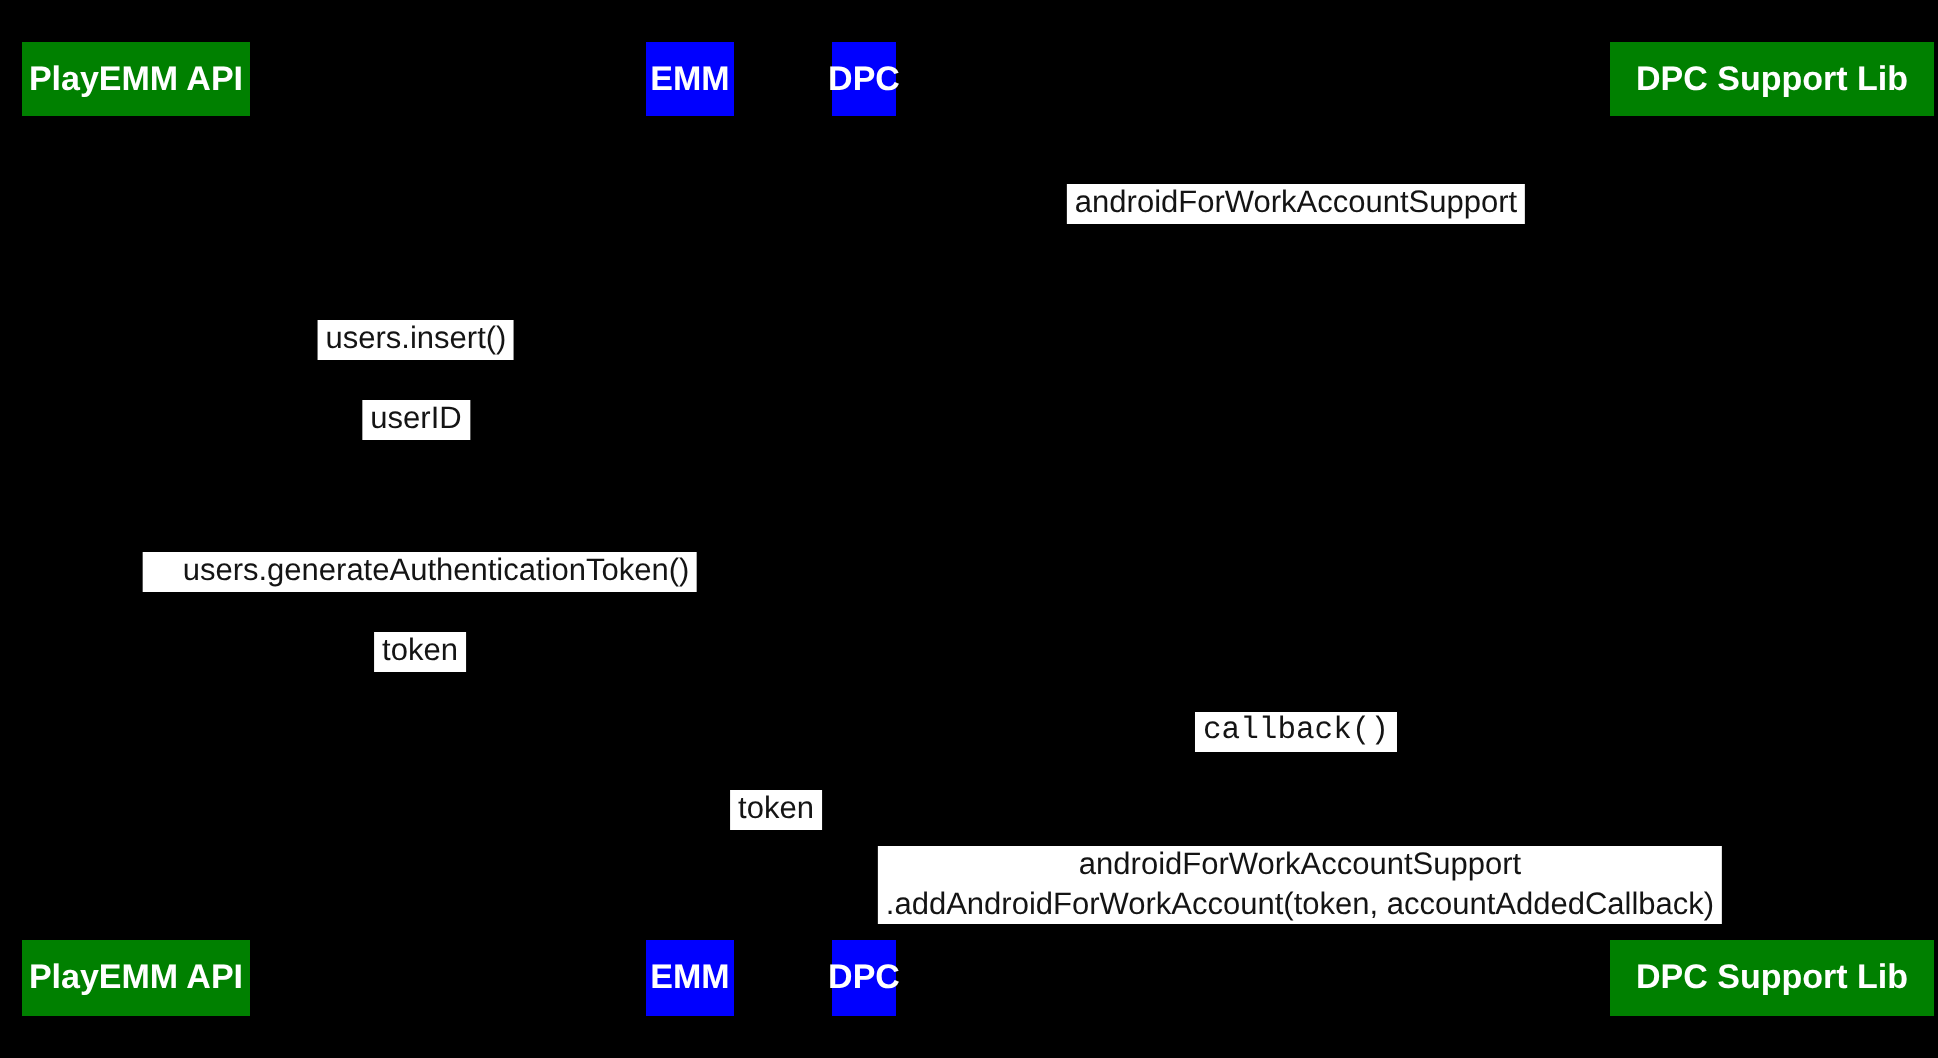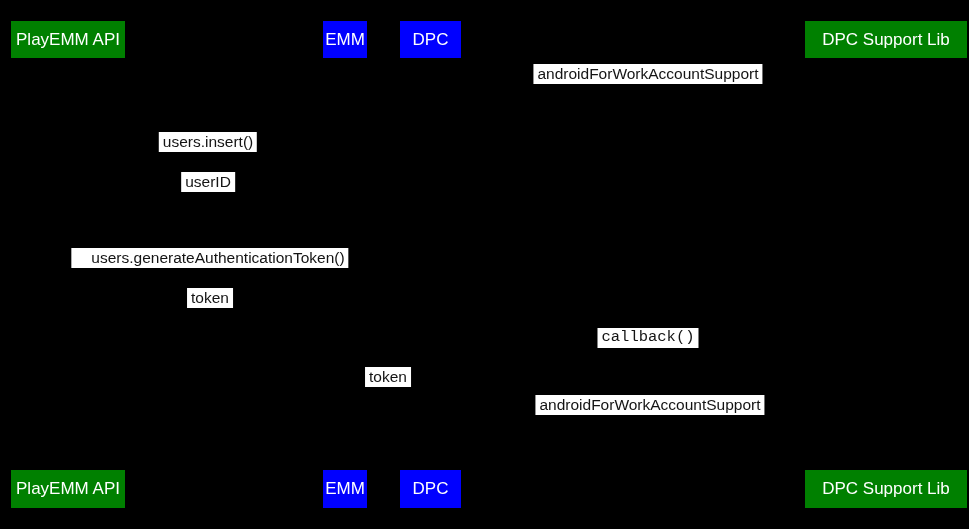--- a/index.html
+++ b/index.html
@@ -18,37 +18,39 @@
   .actor {
     position: absolute;
     height: 37px;
     display: flex;
     align-items: center;
     justify-content: center;
     color: #ffffff;
     font-size: 17px;
     white-space: nowrap;
     box-sizing: border-box;
+    font-weight: bold;
   }
   .actor-row-top .actor { top: 21px; }
   .actor-row-bottom .actor { top: 470px; height: 38px; }
   .actor.a-playemm { left: 11px;  width: 114px; }
   .actor.a-emm     { left: 323px; width: 44px;  }
-  .actor.a-dpc     { left: 400px; width: 61px;  }
+  .actor.a-dpc     { left: 416px; width: 32px;  }
   .actor.a-dpclib  { left: 805px; width: 162px; }
   .msg {
     position: absolute;
     transform: translateX(-50%);
     background: #ffffff;
     color: #141414;
     font-size: 15.5px;
     line-height: 19.5px;
     padding: 0 4px;
     text-align: center;
     white-space: nowrap;
+    margin-top: 28px;
   }
   .msg span { display: block; }
   .msg span:empty { display: none; }
   
   .m0 { left: 648px; top: 64px; }
   .m1 { left: 208px; top: 132px; }
   .m2 { left: 208px; top: 172px; }
   .m3 { left: 208px; top: 210px; }
   .m4 { left: 210px; top: 248px; padding-left: 20px; }
   .m5 { left: 210px; top: 288px; }
@@ -84,20 +86,21 @@
     <span>token</span>
   </div>
   <div class="msg m6">
     <span>callback()</span>
   </div>
   <div class="msg m7">
     <span>token</span>
   </div>
   <div class="msg m8">
     <span>androidForWorkAccountSupport</span>
+    <span>.addAndroidForWorkAccount(token, accountAddedCallback)</span>
   </div>
 
   <div class="actor-row-bottom">
     <div class="actor a-playemm" style="background: rgb(0, 128, 0);">PlayEMM API</div>
     <div class="actor a-emm" style="background: rgb(0, 0, 255);">EMM</div>
     <div class="actor a-dpc" style="background: rgb(0, 0, 255);">DPC</div>
     <div class="actor a-dpclib" style="background: rgb(0, 128, 0);">DPC Support Lib</div>
   </div>
 
 </div>

